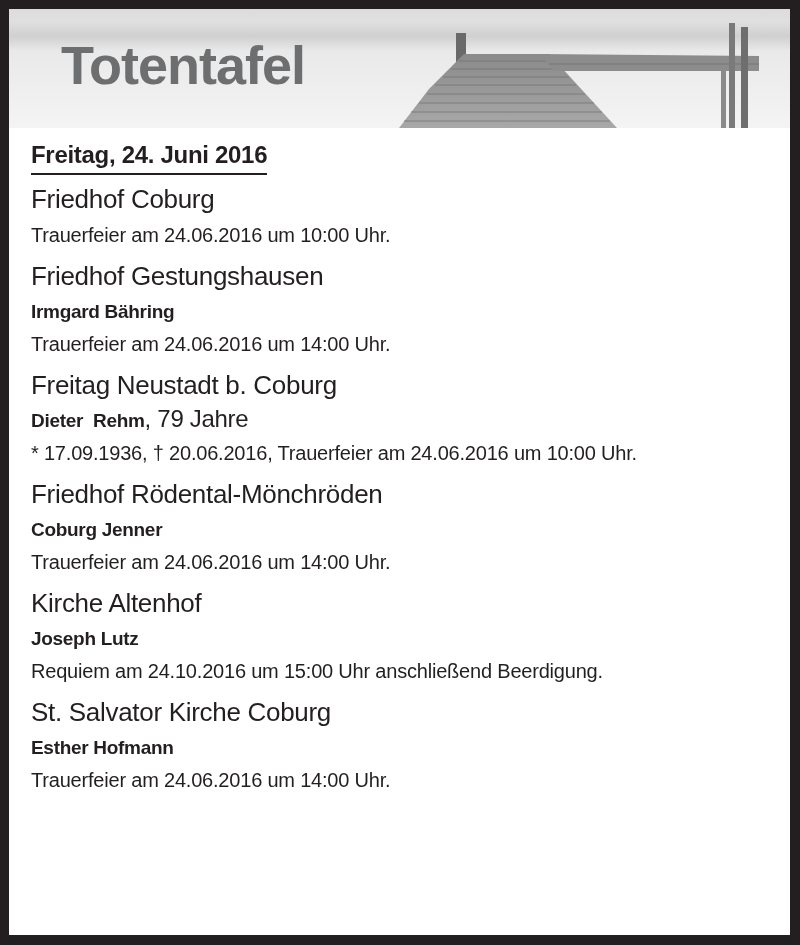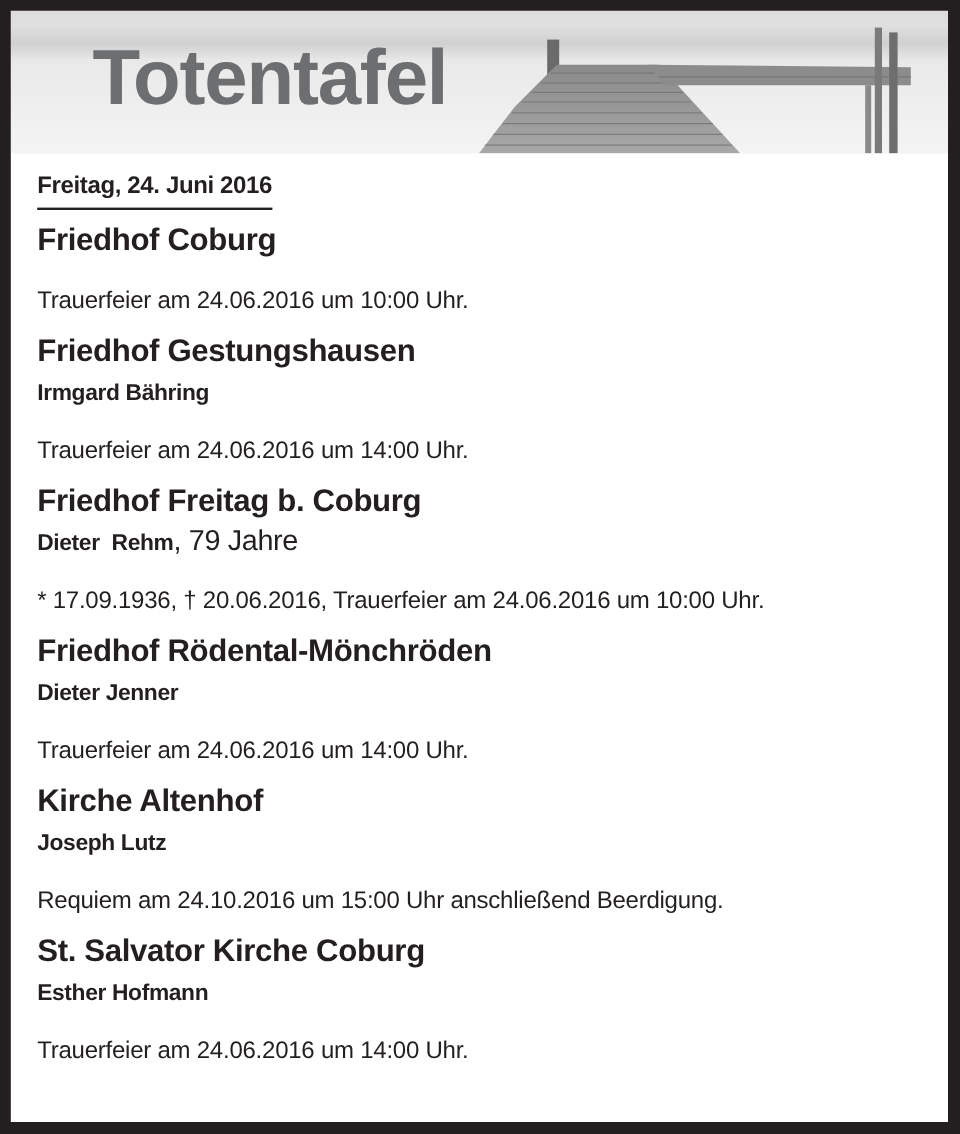--- a/index.html
+++ b/index.html
@@ -21,55 +21,55 @@
     position: absolute; left: 0; top: 0;
     width: 781px; height: 119px;
     background: linear-gradient(180deg, #dcdcdc 0%, #e9e9e9 35%, #efefef 70%, #f4f4f4 100%);
     overflow: hidden;
   }
   .banner-haze {
     position: absolute; left: 0; top: 12px; width: 781px; height: 30px;
     background: linear-gradient(180deg, rgba(180,180,180,0) 0%, rgba(170,170,170,0.35) 50%, rgba(180,180,180,0) 100%);
   }
   .banner-title {
-    position: absolute; left: 68px; top: 26px;
-    font-size: 65px; font-weight: bold; color: #6d6e70;
+    position: absolute; left: 52px; top: 26px;
+    font-size: 54px; font-weight: bold; color: #6d6e70;
     letter-spacing: -1px;
     line-height: 60px;
   }
   .pier { position: absolute; left: 380px; top: 0; width: 401px; height: 119px; }
   .content {
     position: absolute; left: 22px; top: 130px; width: 740px;
     color: #231f20;
   }
   .date {
-    font-size: 20px; font-weight: bold;
+    font-size: 24px; font-weight: bold;
     display: inline-block;
     border-bottom: 2px solid #231f20;
     line-height: 32px;
     padding-bottom: 2px;
     letter-spacing: -0.3px;
   }
   .section { margin: 0; }
   .location {
-    font-size: 26px; font-weight: bold;
+    font-size: 26px; font-weight: normal;
     line-height: 32px;
     margin-top: 8px;
     letter-spacing: -0.3px;
   }
   .person {
     font-size: 19px; font-weight: bold;
     line-height: 24px;
     margin-top: 6px;
     letter-spacing: -0.3px;
   }
   .person .extra { font-weight: normal; font-size: 24px; }
   .detail {
     font-size: 20px; line-height: 33px;
-    margin-top: 20px;
+    margin-top: 4px;
     letter-spacing: -0.2px;
   }
 </style>
 </head>
 <body>
 
 <div class="frame">
   <div class="banner">
     <div class="banner-haze"></div>
     <div class="banner-title">Totentafel</div>
@@ -113,28 +113,28 @@
       <div class="detail">Trauerfeier am 24.06.2016 um 10:00 Uhr.</div>
     </div>
 
     <div class="section">
       <div class="location">Friedhof Gestungshausen</div>
       <div class="person"><span>Irmgard Bähring</span><span class="extra"></span></div>
       <div class="detail">Trauerfeier am 24.06.2016 um 14:00 Uhr.</div>
     </div>
 
     <div class="section">
-      <div class="location">Friedhof Freitag b. Coburg</div>
+      <div class="location">Freitag Neustadt b. Coburg</div>
       <div class="person"><span style="white-space:pre">Dieter  Rehm</span><span class="extra">, 79 Jahre</span></div>
       <div class="detail" style="width:720px">* 17.09.1936, † 20.06.2016, Trauerfeier am 24.06.2016 um 10:00 Uhr.</div>
     </div>
 
     <div class="section">
       <div class="location">Friedhof Rödental-Mönchröden</div>
-      <div class="person"><span>Dieter Jenner</span><span class="extra"></span></div>
+      <div class="person"><span>Coburg Jenner</span><span class="extra"></span></div>
       <div class="detail">Trauerfeier am 24.06.2016 um 14:00 Uhr.</div>
     </div>
 
     <div class="section">
       <div class="location">Kirche Altenhof</div>
       <div class="person"><span>Joseph Lutz</span><span class="extra"></span></div>
       <div class="detail">Requiem am 24.10.2016 um 15:00 Uhr anschließend Beerdigung.</div>
     </div>
 
     <div class="section">

